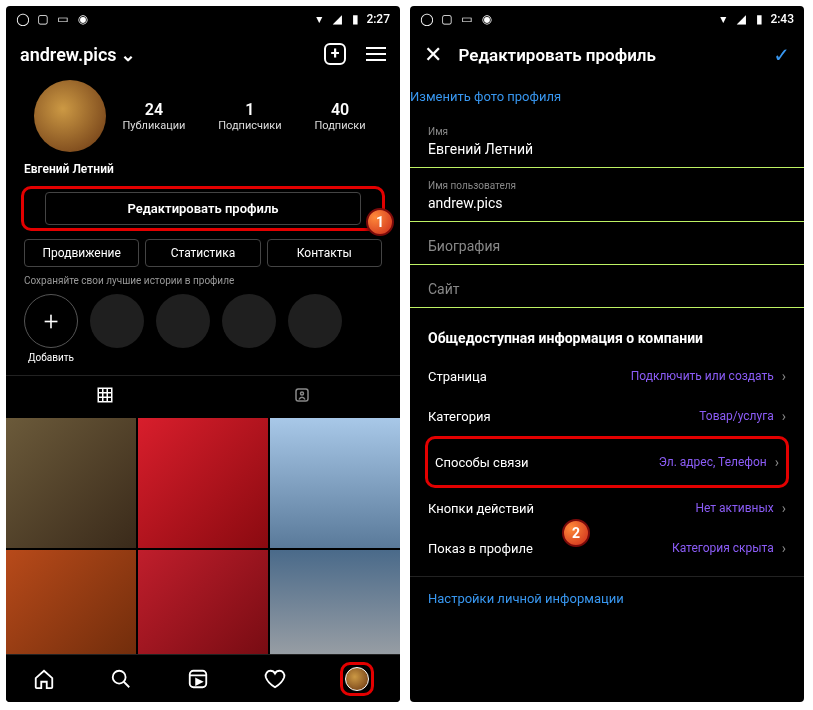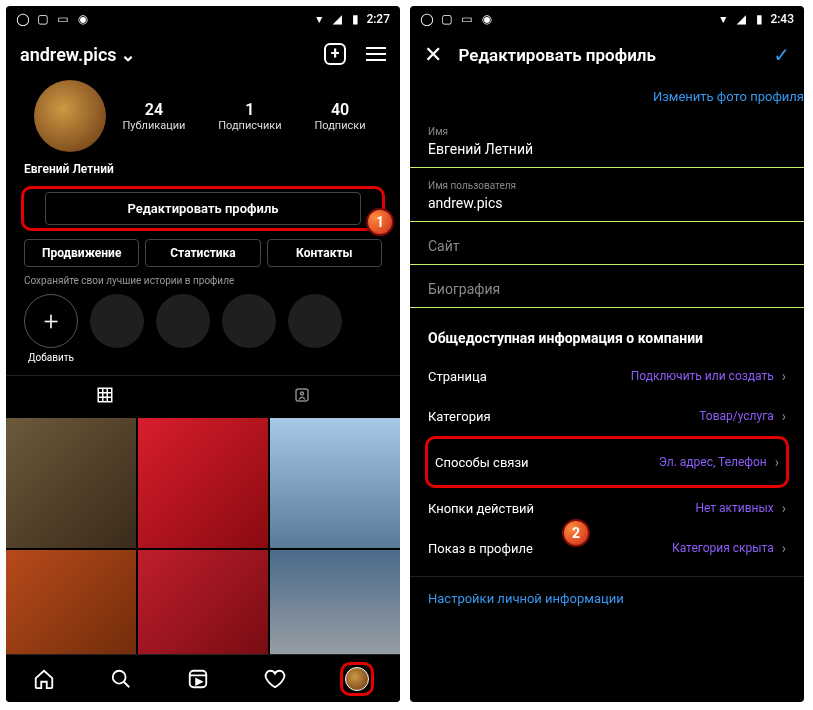--- a/index.html
+++ b/index.html
@@ -19,21 +19,21 @@
 .profile-row{display:flex;align-items:center;padding:4px 18px 4px 28px;gap:0}
 .avatar{width:72px;height:72px;border-radius:50%;background:radial-gradient(circle at 40% 40%,#c94,#631)}
 .stats{display:flex;flex:1;justify-content:space-around}
 .stat{text-align:center}
 .stat-num{font-size:16px;font-weight:600}
 .stat-label{font-size:11px;color:#ddd}
 .display-name{font-size:12px;font-weight:600;padding:6px 18px 10px}
 .edit-btn{margin:0 18px;border:1px solid #444;border-radius:4px;text-align:center;padding:8px 0;font-size:13px;font-weight:600}
 .highlight-red{border:3px solid #e30000;border-radius:10px;padding:3px}
 .btn-row{display:flex;gap:6px;padding:8px 18px}
-.btn-row .b{flex:1;border:1px solid #444;border-radius:4px;text-align:center;padding:6px 0;font-size:12px;font-weight:700}
+.btn-row .b{flex:1;border:1px solid #444;border-radius:4px;text-align:center;padding:6px 0;font-size:12px;font-weight:400}
 .highlights-hdr{display:flex;justify-content:space-between;padding:4px 18px;align-items:center}
 .hl-title{font-size:12px;font-weight:600}
 .hl-sub{font-size:10px;color:#999;padding:0 18px 8px}
 .hl-row{display:flex;gap:12px;padding:0 18px 8px}
 .hl-add{width:54px;height:54px;border:1px solid #555;border-radius:50%;display:flex;align-items:center;justify-content:center;font-size:26px;font-weight:300}
 .hl-circle{width:54px;height:54px;border-radius:50%;background:#1f1f1f}
 .hl-label{font-size:10px;text-align:center;padding-top:4px}
 .tabs{display:flex;border-top:1px solid #222;margin-top:4px}
 .tab{flex:1;text-align:center;padding:10px 0}
 .grid{display:grid;grid-template-columns:repeat(3,1fr);gap:2px}
@@ -46,21 +46,21 @@
 .c6{background:linear-gradient(180deg,#4a6a8a,#aaa)}
 .bottom-nav{position:absolute;bottom:0;left:0;right:0;height:48px;background:#000;border-top:1px solid #222;display:flex;align-items:center;justify-content:space-around}
 .bn{width:24px;height:24px;display:flex;align-items:center;justify-content:center}
 .prof-icon{width:24px;height:24px;border-radius:50%;background:radial-gradient(circle at 40% 40%,#c94,#631);border:1px solid #fff}
 .badge{position:absolute;width:28px;height:28px;border-radius:50%;background:radial-gradient(circle at 30% 30%,#ff8a3a,#cc2a1a);border:2px solid #7a0a0a;color:#fff;font-weight:700;display:flex;align-items:center;justify-content:center;font-size:14px;box-shadow:0 2px 4px rgba(0,0,0,.5)}
 
 .edit-header{display:flex;align-items:center;padding:10px 14px;gap:16px}
 .x-btn{font-size:22px;font-weight:300}
 .edit-title{font-size:17px;font-weight:600}
 .check{margin-left:auto;color:#3897f0;font-size:20px}
-.change-photo{text-align:right;color:#3897f0;font-size:13px;padding:12px 0 16px}
+.change-photo{text-align:left;color:#3897f0;font-size:13px;padding:12px 0 16px}
 .field{padding:6px 18px 4px;border-bottom:1px solid #bef264;margin-bottom:6px}
 .field-label{font-size:10px;color:#888}
 .field-val{font-size:14px;padding:4px 0 6px}
 .section-title{font-size:14px;font-weight:700;padding:16px 18px 10px}
 .row-item{display:flex;align-items:center;padding:12px 18px;font-size:13px}
 .row-val{margin-left:auto;color:#8b5cf6;font-size:12px}
 .chev{color:#888;margin-left:8px;font-size:14px}
 .link-row{color:#3897f0;padding:14px 18px;font-size:13px}
 .hl-wrap{margin:0 15px}
 </style>
@@ -216,24 +216,24 @@
   <div class="change-photo">Изменить фото профиля</div>
   <div class="field">
     <div class="field-label">Имя</div>
     <div class="field-val">Евгений Летний</div>
   </div>
   <div class="field">
     <div class="field-label">Имя пользователя</div>
     <div class="field-val">andrew.pics</div>
   </div>
   <div class="field">
+    <div class="field-val" style="color:#888">Биография</div>
+  </div>
+  <div class="field">
     <div class="field-val" style="color:#888">Сайт</div>
-  </div>
-  <div class="field">
-    <div class="field-val" style="color:#888">Биография</div>
   </div>
   <div class="section-title">Общедоступная информация о компании</div>
   <div class="row-item">
     <span>Страница</span>
     <span class="row-val">Подключить или создать</span>
     <span class="chev">›</span>
   </div>
   <div class="row-item">
     <span>Категория</span>
     <span class="row-val">Товар/услуга</span>

